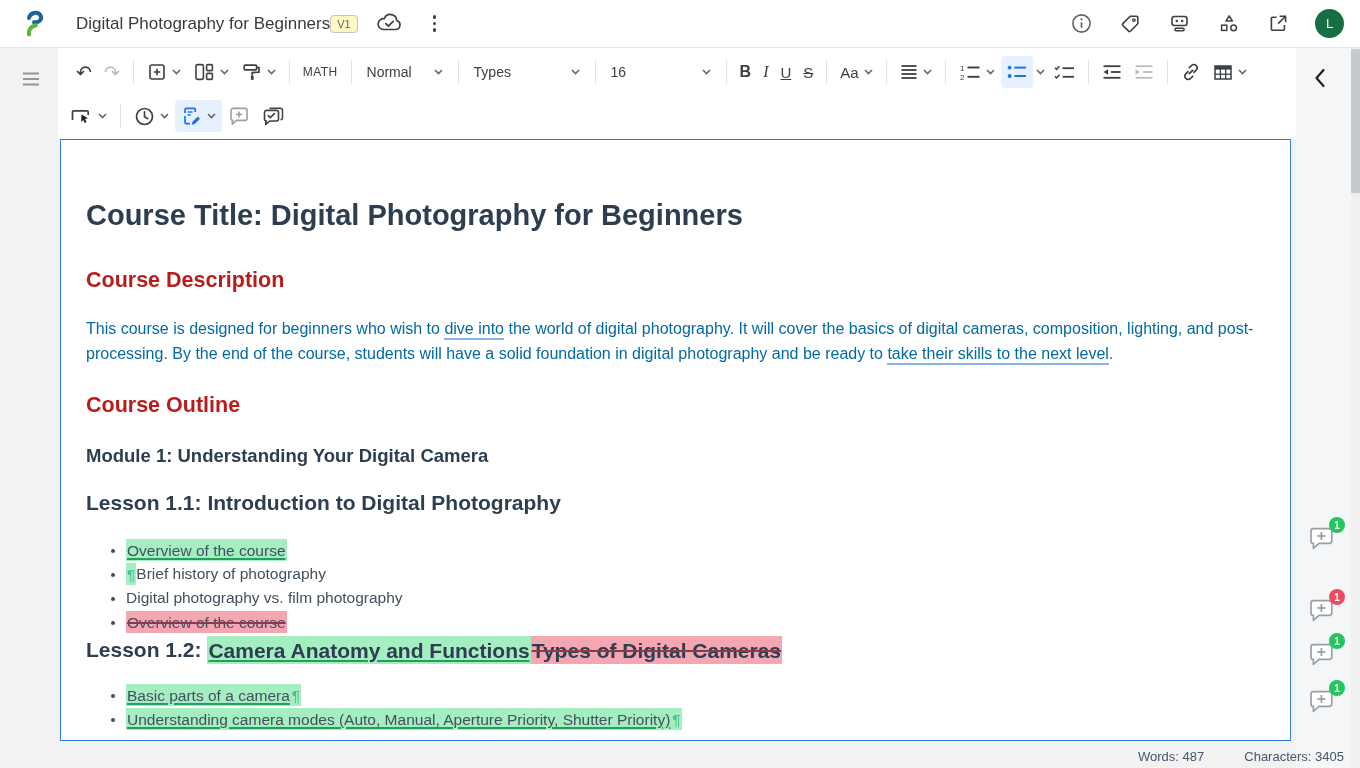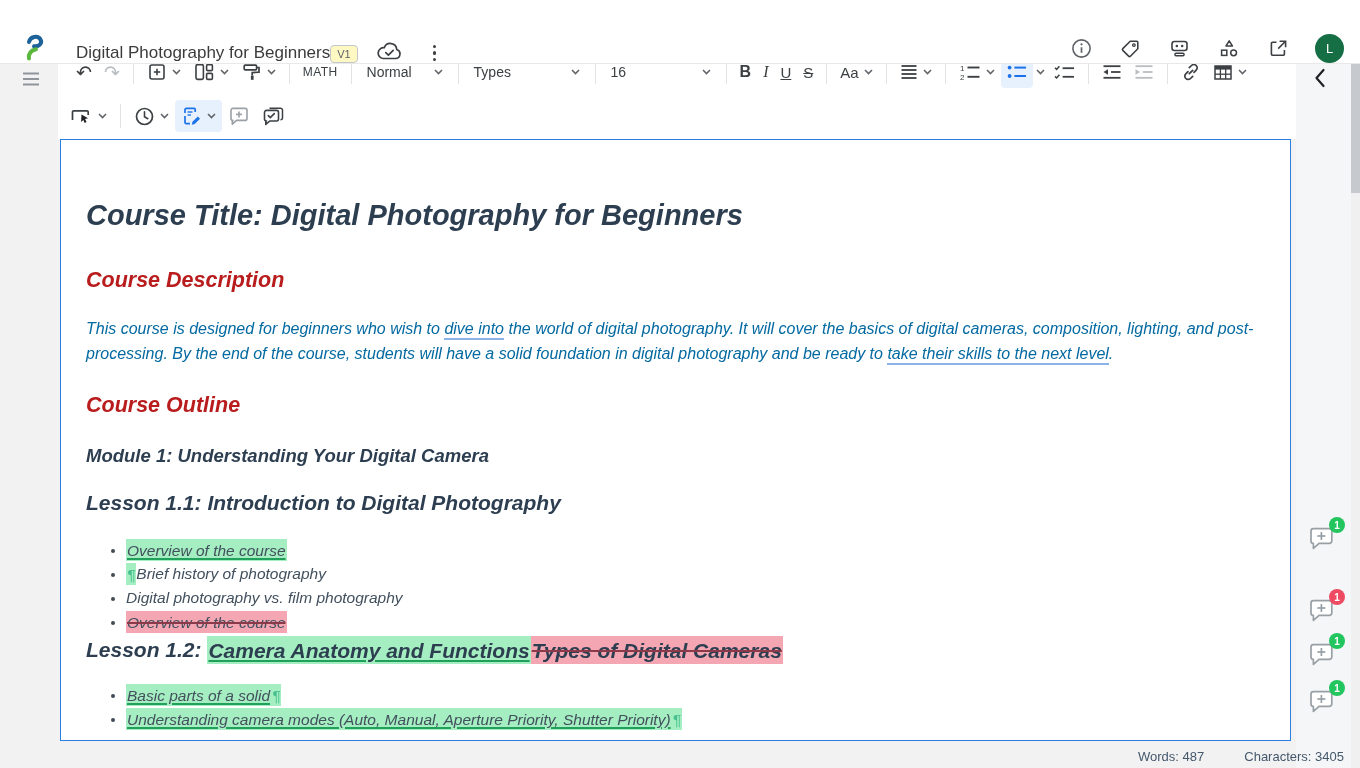--- a/index.html
+++ b/index.html
@@ -1,21 +1,21 @@
 <!DOCTYPE html>
 <html><head>
 <meta charset="utf-8">
 <style>
   * { margin:0; padding:0; box-sizing:border-box; }
   html,body { width:1360px; height:768px; overflow:hidden; background:#f2f2f3;
               font-family:"Liberation Sans", sans-serif; }
 
   
-  .app-header { position:absolute; left:0; top:0; width:1360px; height:64px;
-    background:#fff; border-bottom:1px solid #e9e9e9; display:flex; align-items:flex-end; z-index:5; }
+  .app-header { position:absolute; left:0; top:0; width:1360px; height:48px;
+    background:#fff; border-bottom:1px solid #e9e9e9; display:flex; align-items:center; z-index:5; }
   .logo-wrap { margin-left:22px; width:30px; display:flex; align-items:center; cursor:pointer; }
   .doc-title { margin-left:24px; font-size:17px; color:#3b3b3b; }
   .ver-badge { margin-left:0; font-size:11px; color:#5f6368; border:1px solid #c2c6ca;
     border-radius:4px; padding:2px 6px; background:#fef9c3; cursor:pointer; }
   .hd-ic { margin-left:20px; display:flex; align-items:center; justify-content:center; cursor:pointer; }
   .kebab { margin-left:22px; width:18px; height:20px; display:flex; flex-direction:column;
     align-items:center; justify-content:center; gap:3px; cursor:pointer; }
   .kebab i { width:3.4px; height:3.4px; border-radius:50%; background:#3c4043; }
   .hd-right { margin-left:auto; display:flex; align-items:center; margin-right:16px; }
   .hd-right .hd-ic { margin-left:28px; }
@@ -44,21 +44,21 @@
   .b-under { text-decoration:underline; font-size:15px; }
   .b-strike { text-decoration:line-through; font-size:15px; }
   .math-label { font-size:12px; letter-spacing:.4px; color:#3c4043; font-weight:500; }
   .undo-g { font-size:19px; line-height:1; }
   .disabled { color:#b9bcc0 !important; }
   .fontcase { font-size:15px; }
 
   
   .page { position:absolute; left:60px; top:139px; width:1231px; height:602px; background:#fff;
     border:1.5px solid #2b7de1; overflow:hidden; cursor:text; }
-  .page-inner { padding:0 25px;font-style:italic; }
+  .page-inner { padding:0 25px; }
   h1.doc-h1 { font-size:29px; line-height:36px; color:#2c3e50; font-weight:700; margin-top:57px; }
   h2.doc-h2 { font-size:21.5px; line-height:26px; color:#b91c1c; font-weight:700; }
   .h2-desc { margin-top:34px; }
   .h2-outline { margin-top:26px; }
   p.doc-p { font-size:16px; line-height:24.5px; color:#0369a1; margin-top:24px; max-width:1170px; }
   h3.doc-h3 { font-size:18.5px; line-height:22px; color:#2c3e50; font-weight:700; margin-top:27px; }
   h4.doc-h4 { font-size:21px; line-height:20px; color:#2c3e50; font-weight:700; }
   .h4-l11 { margin-top:26px; }
   .h4-l12 { margin-top:6px; }
   ul.doc-ul { margin-top:25px; padding-left:40px; list-style:disc; }
@@ -449,21 +449,21 @@
     <ul class="doc-ul">
       <li><span class="ins">Overview of the course</span></li>
       <li><span class="pilcrow">¶</span><span>Brief history of photography</span></li>
       <li><span>Digital photography vs. film photography</span></li>
       <li><span class="del">Overview of the course</span></li>
     </ul>
 
     <h4 class="doc-h4 h4-l12"><span>Lesson 1.2: </span><span class="ins">Camera Anatomy and Functions</span><span class="del">Types of Digital Cameras</span></h4>
 
     <ul class="doc-ul ul-l12">
-      <li><span class="ins">Basic parts of a solid</span><span class="pilcrow">¶</span></li>
+      <li><span class="ins">Basic parts of a camera</span><span class="pilcrow">¶</span></li>
       <li><span class="ins">Understanding camera modes (Auto, Manual, Aperture Priority, Shutter Priority)</span><span class="pilcrow">¶</span></li>
     </ul>
   </div>
 </div>
 
 <div class="rail-item" style="top:524px;">
   <svg width="30" height="28" viewBox="0 0 30 28">
     <path d="M4 7 a2.4 2.4 0 0 1 2.4 -2.4 h16 a2.4 2.4 0 0 1 2.4 2.4 v10 a2.4 2.4 0 0 1 -2.4 2.4 H12 l-5.6 5 v-5 H6.4 A2.4 2.4 0 0 1 4 17 z" fill="#fff" stroke="#98a0a6" stroke-width="1.7" stroke-linejoin="round"></path>
     <line x1="14.4" y1="8" x2="14.4" y2="16" stroke="#98a0a6" stroke-width="1.7"></line>
     <line x1="10.4" y1="12" x2="18.4" y2="12" stroke="#98a0a6" stroke-width="1.7"></line>

